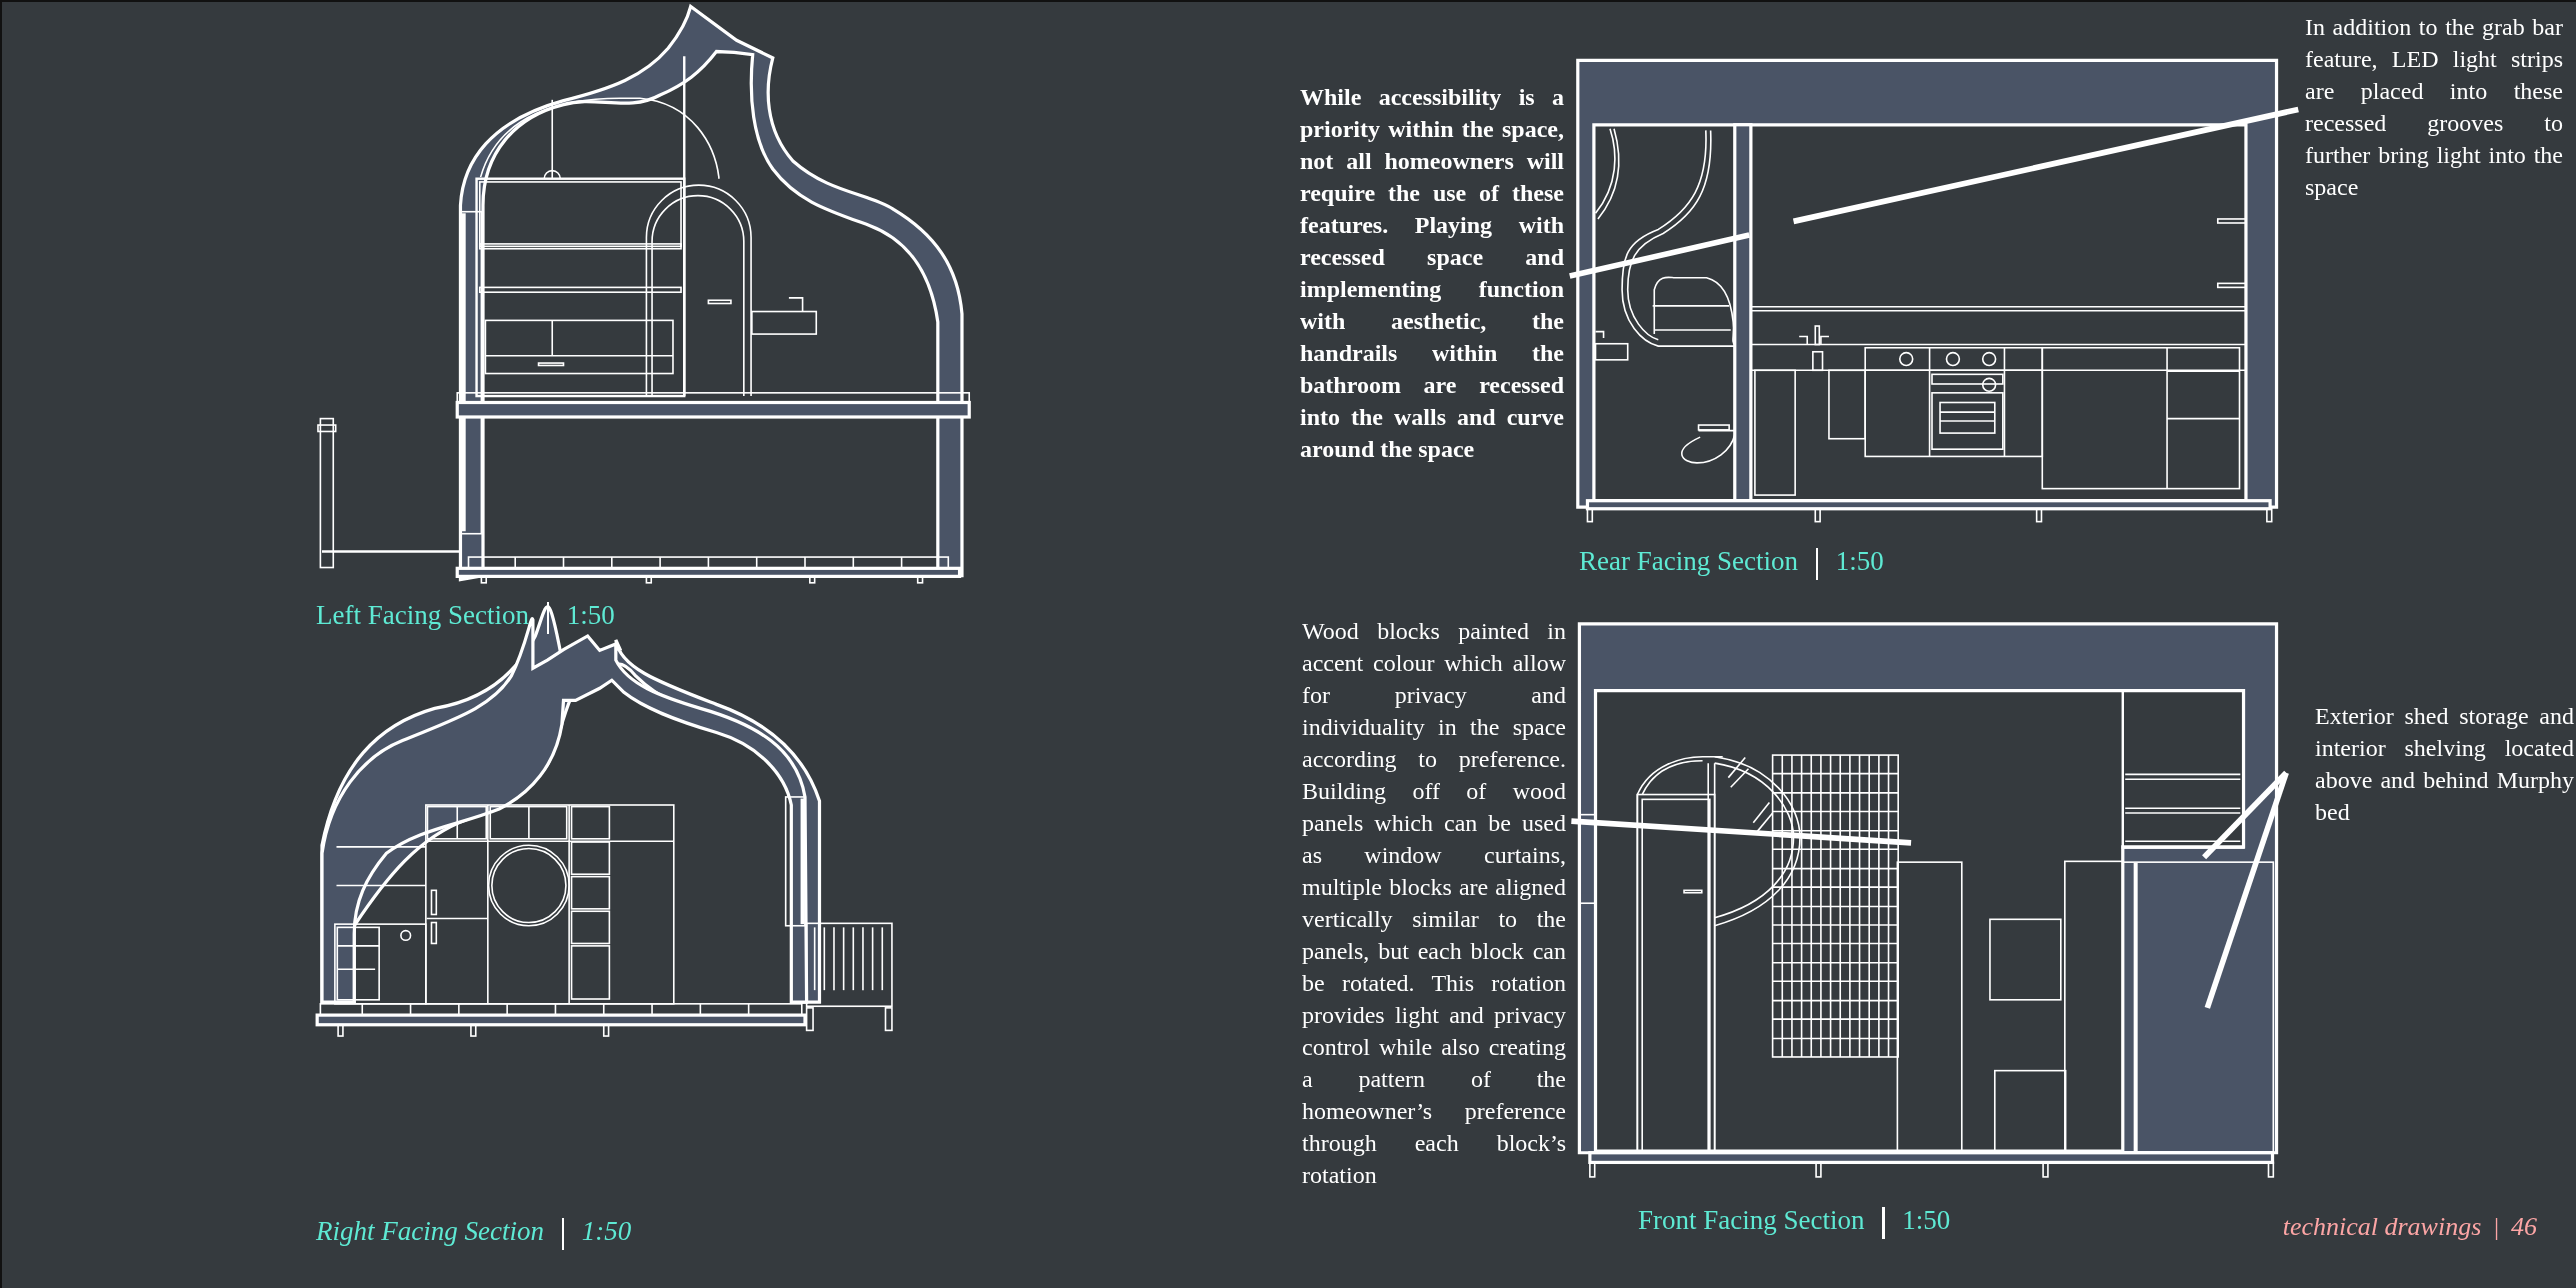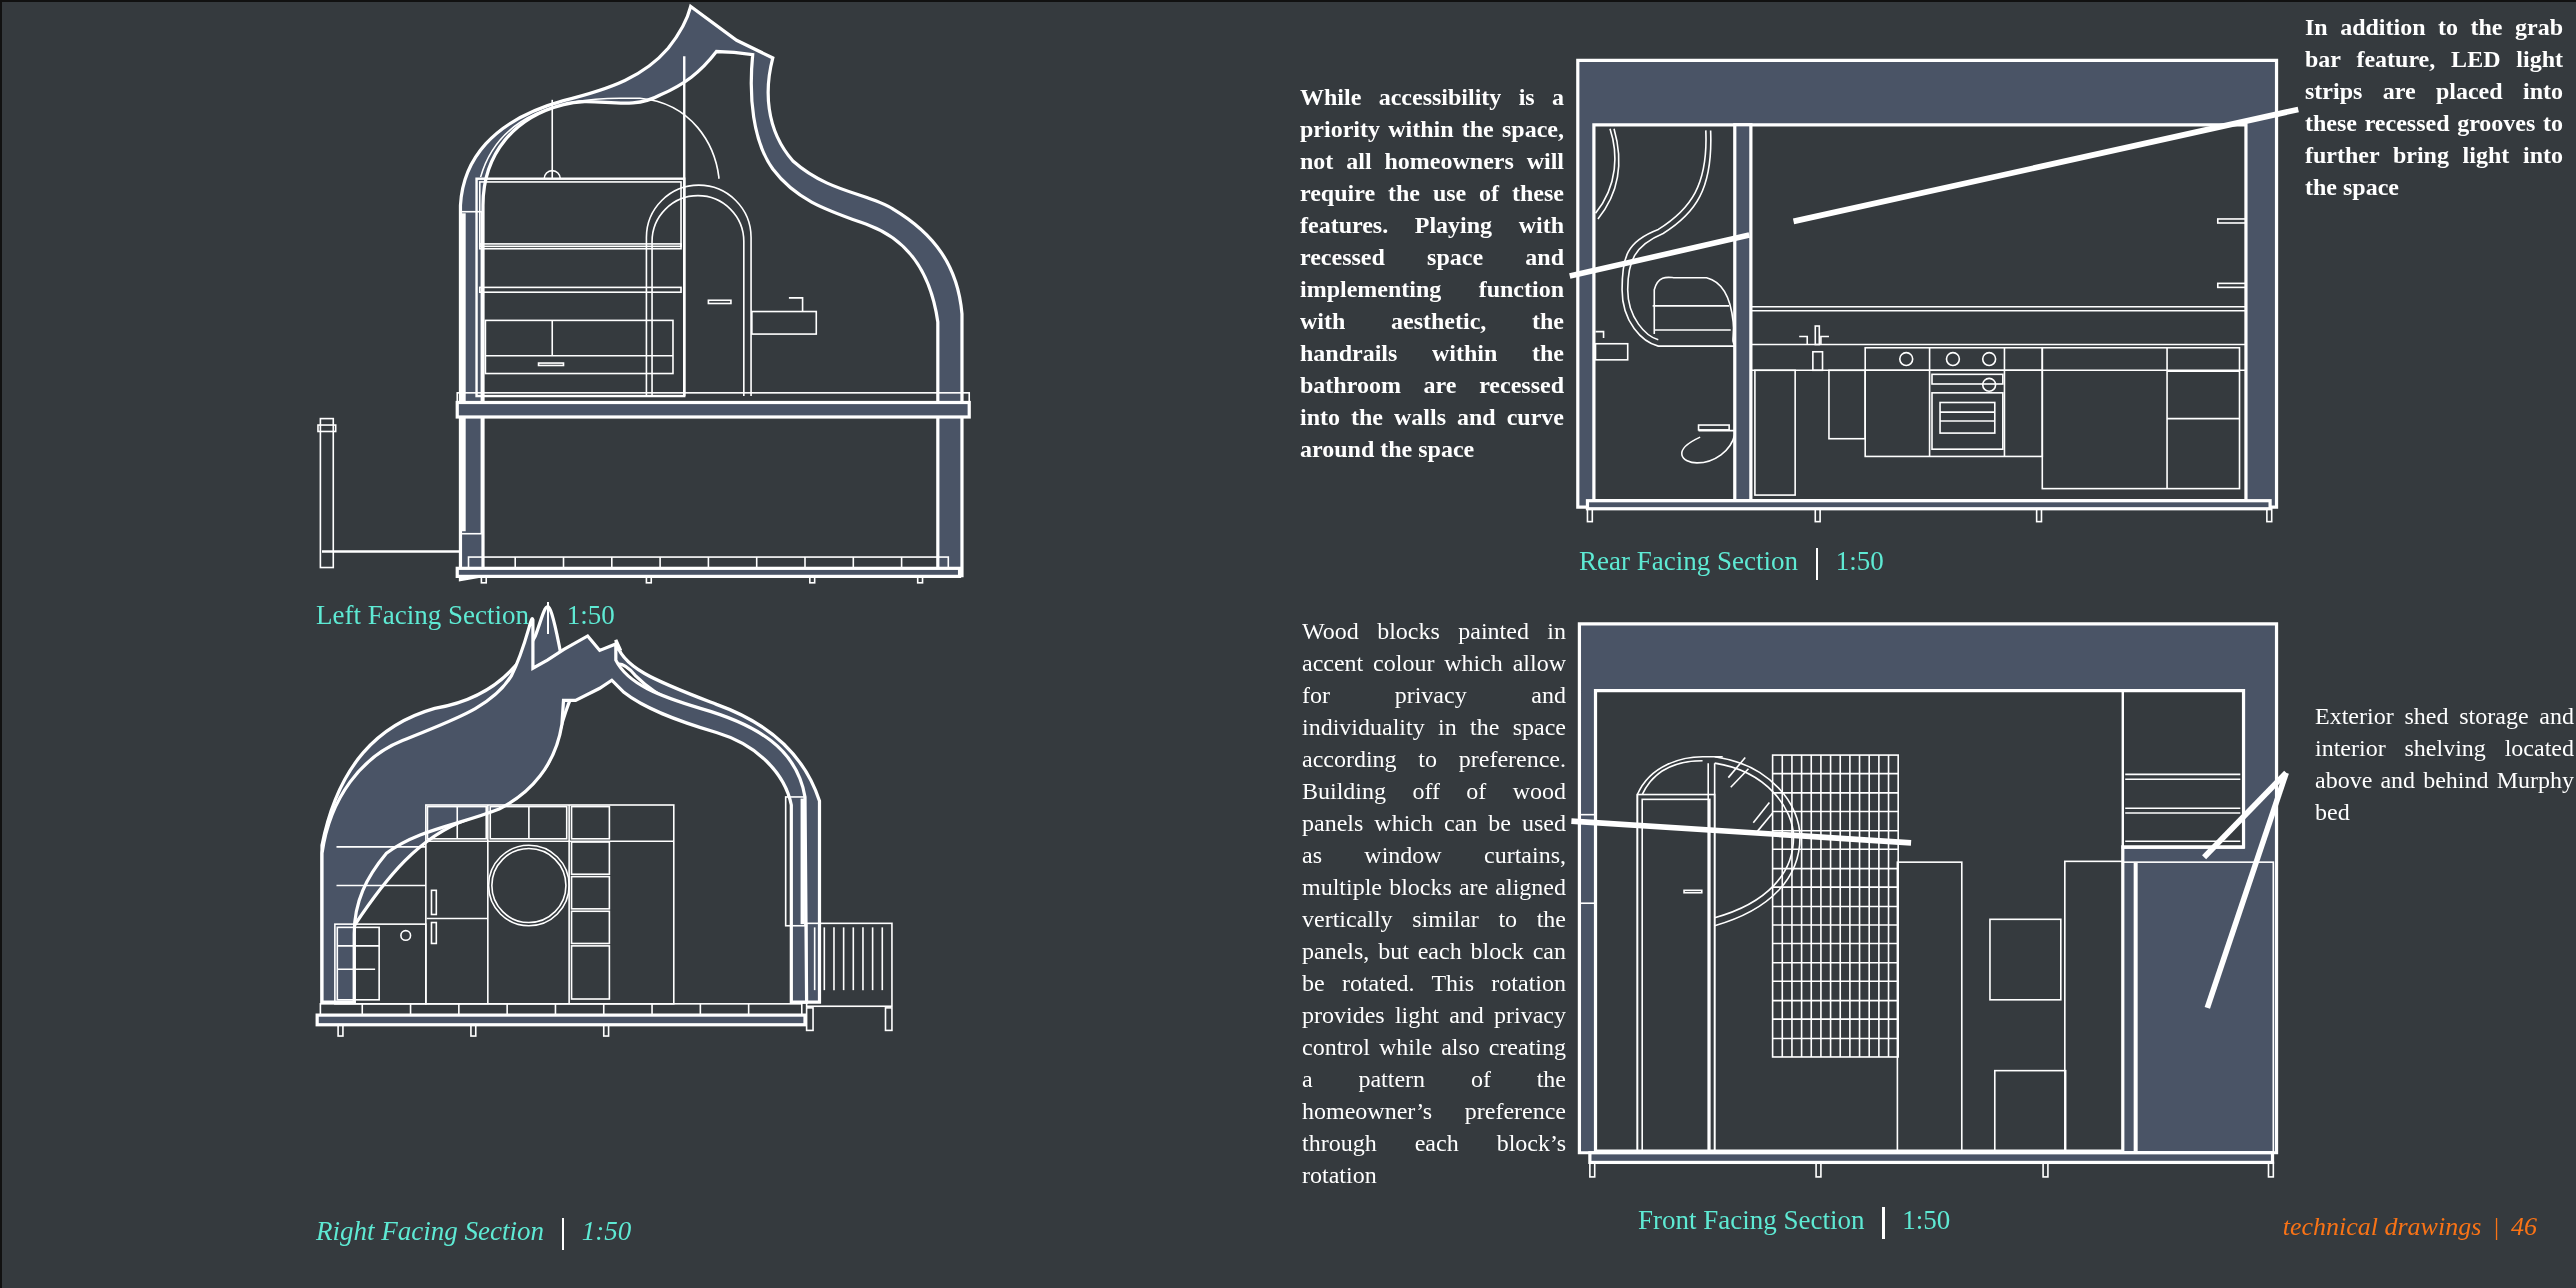--- a/index.html
+++ b/index.html
@@ -5,21 +5,21 @@
   html,body{margin:0;padding:0;background:#000;}
   #page{position:relative;width:2576px;height:1288px;background:#353a3e;overflow:hidden;
         font-family:"Liberation Serif","DejaVu Serif",serif;color:#fff;}
   #page::before{content:"";position:absolute;left:0;top:0;width:2576px;height:2.4px;background:#111;}
   #page::after{content:"";position:absolute;left:0;top:0;width:2.4px;height:1288px;background:#111;}
   svg.dwg{position:absolute;left:0;top:0;}
   .para{position:absolute;font-size:24px;line-height:32px;text-align:justify;text-align-last:left;
         hyphens:manual;color:#fff;}
   .caption{position:absolute;font-size:27px;line-height:35px;white-space:nowrap;color:#5eead4;}
   .caption .sep{display:inline-block;width:2.4px;height:32px;background:#fff;vertical-align:middle;margin:0 17.7px;}
-  .footer{position:absolute;right:39px;top:1212px;font-size:26px;font-style:italic;color:#f97316;white-space:nowrap;}
+  .footer{position:absolute;right:39px;top:1212px;font-size:26px;font-style:italic;color:#fca5a5;white-space:nowrap;}
   .footer .sep{margin:0 11.3px;}
 </style>
 </head>
 <body>
 
 <div id="page">
 
   <svg class="dwg" width="2576" height="1288" viewBox="0 0 3200 1600">
     <defs>
       <style>
@@ -289,21 +289,21 @@
   <div class="caption" style="left:1579px;top:544px;">
     <span>Rear Facing Section</span><span class="sep"></span><span>1:50</span>
   </div>
 
   <div class="caption" style="left:1638px;top:1203px;">
     <span>Front Facing Section</span><span class="sep"></span><span>1:50</span>
   </div>
 
   <p class="para" style="left:1300px;top:81px;width:264px;margin:0;font-weight:bold;">While accessibility is a priority within the space, not all home­owners will require the use of these features. Playing with recessed space and implementing function with aesthetic, the handrails within the bathroom are recessed into the walls and curve around the space</p>
 
-  <p class="para" style="left:2305px;top:11.3px;width:258px;margin:0;font-weight:bold;">In addition to the grab bar feature, LED light strips are placed into these recessed grooves to further bring light into the space</p>
+  <p class="para" style="left:2305px;top:11.3px;width:258px;margin:0;">In addition to the grab bar feature, LED light strips are placed into these recessed grooves to further bring light into the space</p>
 
   <p class="para" style="left:1302px;top:615px;width:264px;margin:0;">Wood blocks painted in accent colour which allow for privacy and individuality in the space according to pref­erence. Building off of wood panels which can be used as window cur­tains, multiple blocks are aligned vertically similar to the panels, but each block can be rotated. This rotation provides light and privacy control while also creating a pat­tern of the homeowner’s preference through each block’s rotation</p>
 
   <p class="para" style="left:2303px;top:688px;width:259px;margin:12px;">Exterior shed storage and interior shelving lo­cated above and behind Murphy bed</p>
 
   <div class="footer">
     <span>technical drawings</span><span class="sep">|</span><span>46</span>
   </div>
 </div>
 

